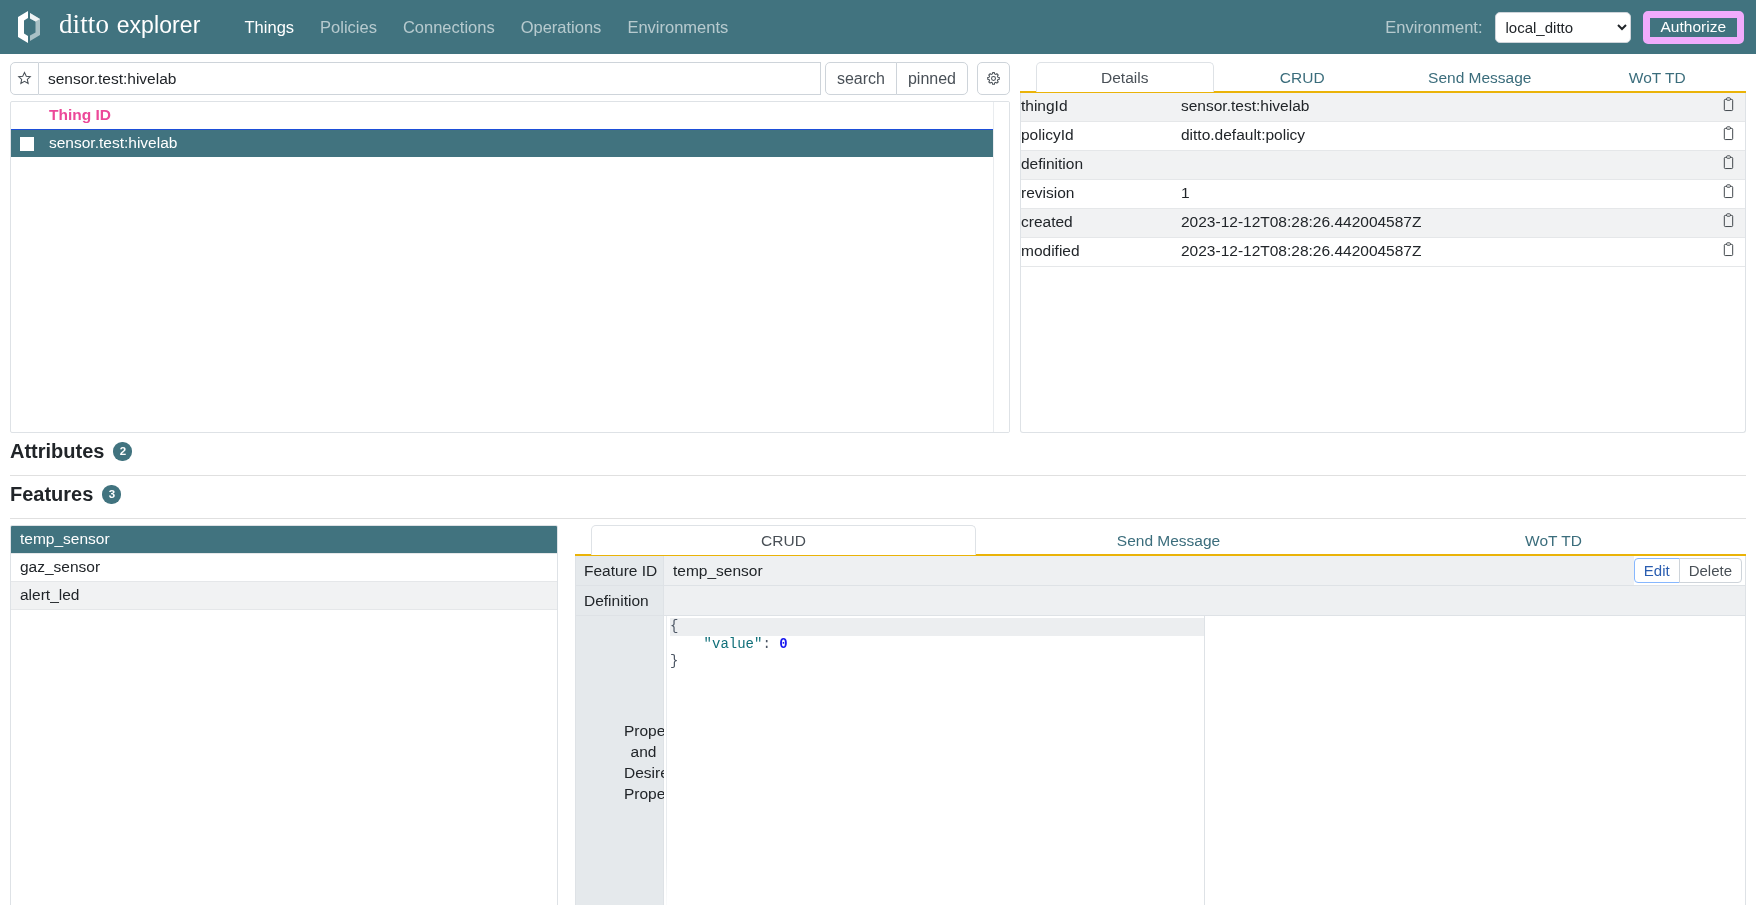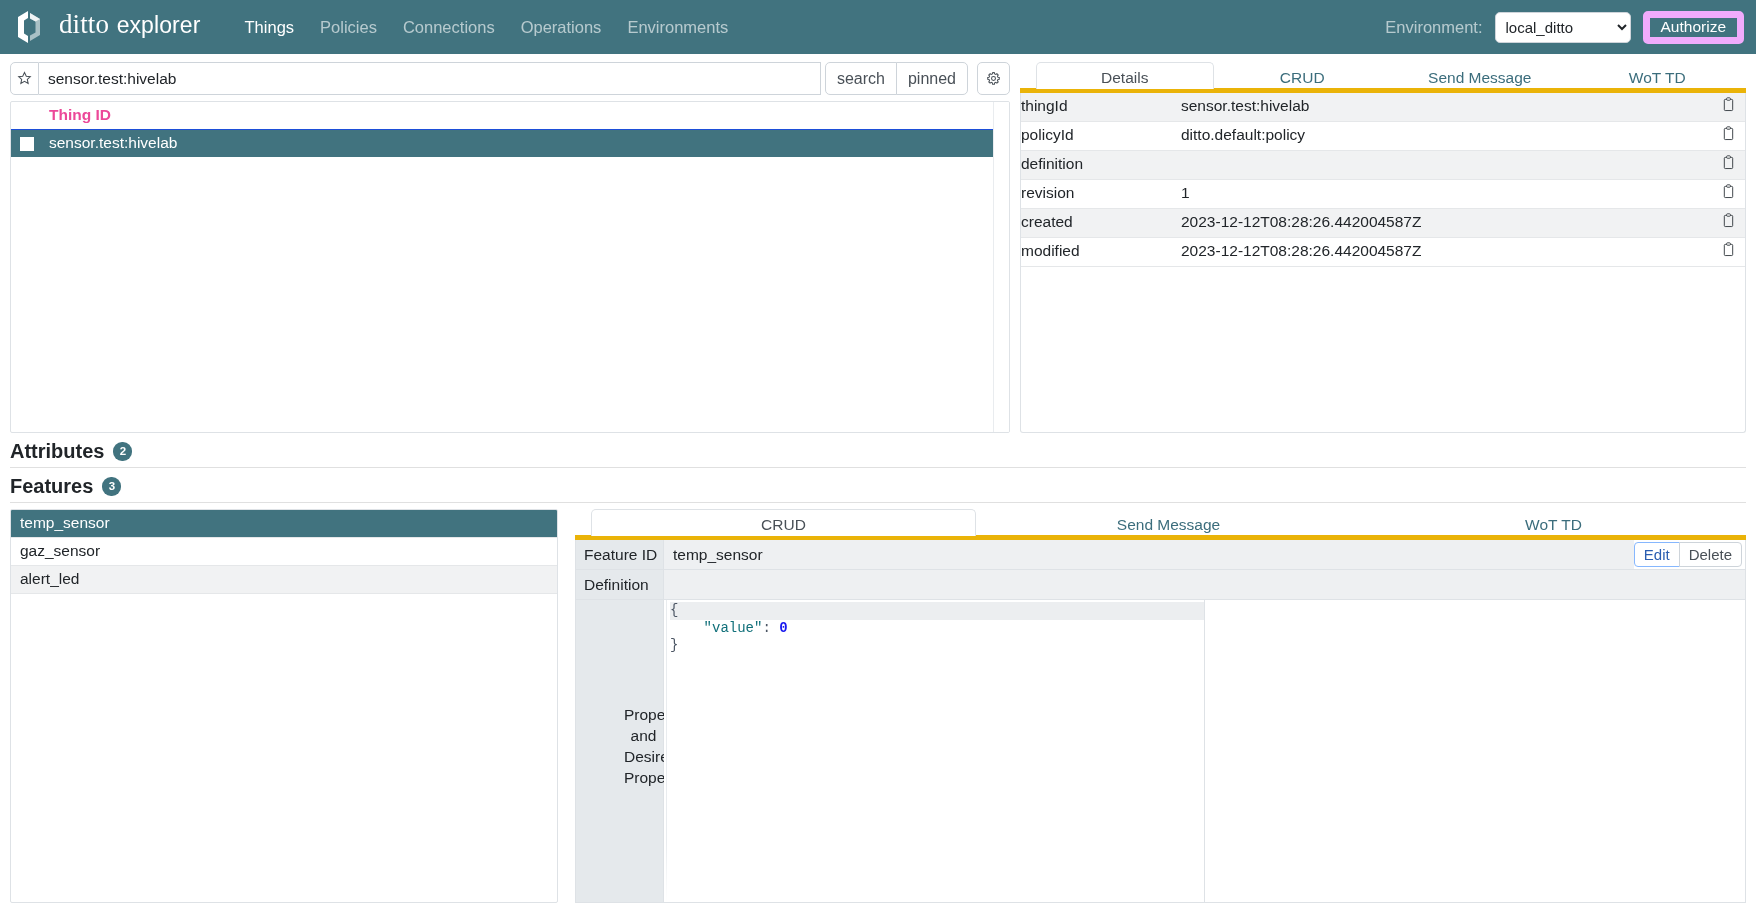--- a/index.html
+++ b/index.html
@@ -162,21 +162,21 @@
     cursor: pointer;
   }
   .scroll-stub {
     position: absolute; top: 0; right: 0; bottom: 0; width: 16px;
     background: #fff; border-left: 1px solid #e9ecef;
   }
 
   
   .tabs {
     display: flex;
-    border-bottom: 5px solid #eab308;
+    border-bottom: 2px solid #eab308;
     height: 31px;
     padding-left: 16px;
   }
   .tab {
     flex: 1;
     text-align: center;
     font-size: 15.5px;
     color: #3b6d7c;
     line-height: 29px;
     cursor: pointer;
@@ -208,21 +208,21 @@
   }
   table.details-table tr.odd td { background: #f1f2f3; }
   td.k { width: 160px; padding-left: 8px; }
   td.v { padding-left: 2px; }
   td.cp { width: 34px; text-align: center; padding-top: 4px; }
   .copy-icon { cursor: pointer; display: inline-block; }
 
   
   .section-head {
     margin: 4px 10px 0 10px;
-    padding: 3px 0 4px 0;
+    padding: 3px 0 12px 0;
     border-bottom: 1px solid #e0e0e0;
     display: flex;
     align-items: center;
     gap: 9px;
     font-size: 20px;
     font-weight: bold;
     color: #212529;
     cursor: pointer;
   }
   .badge {

